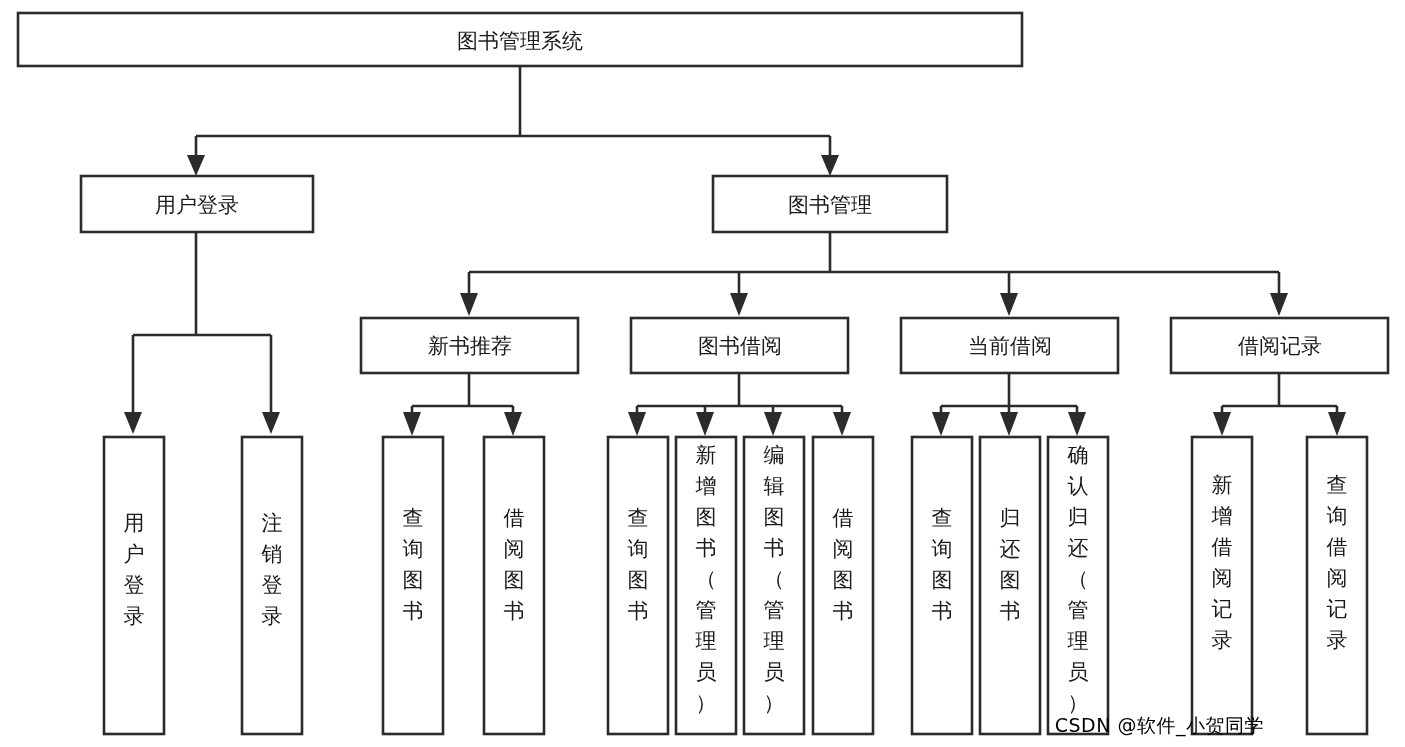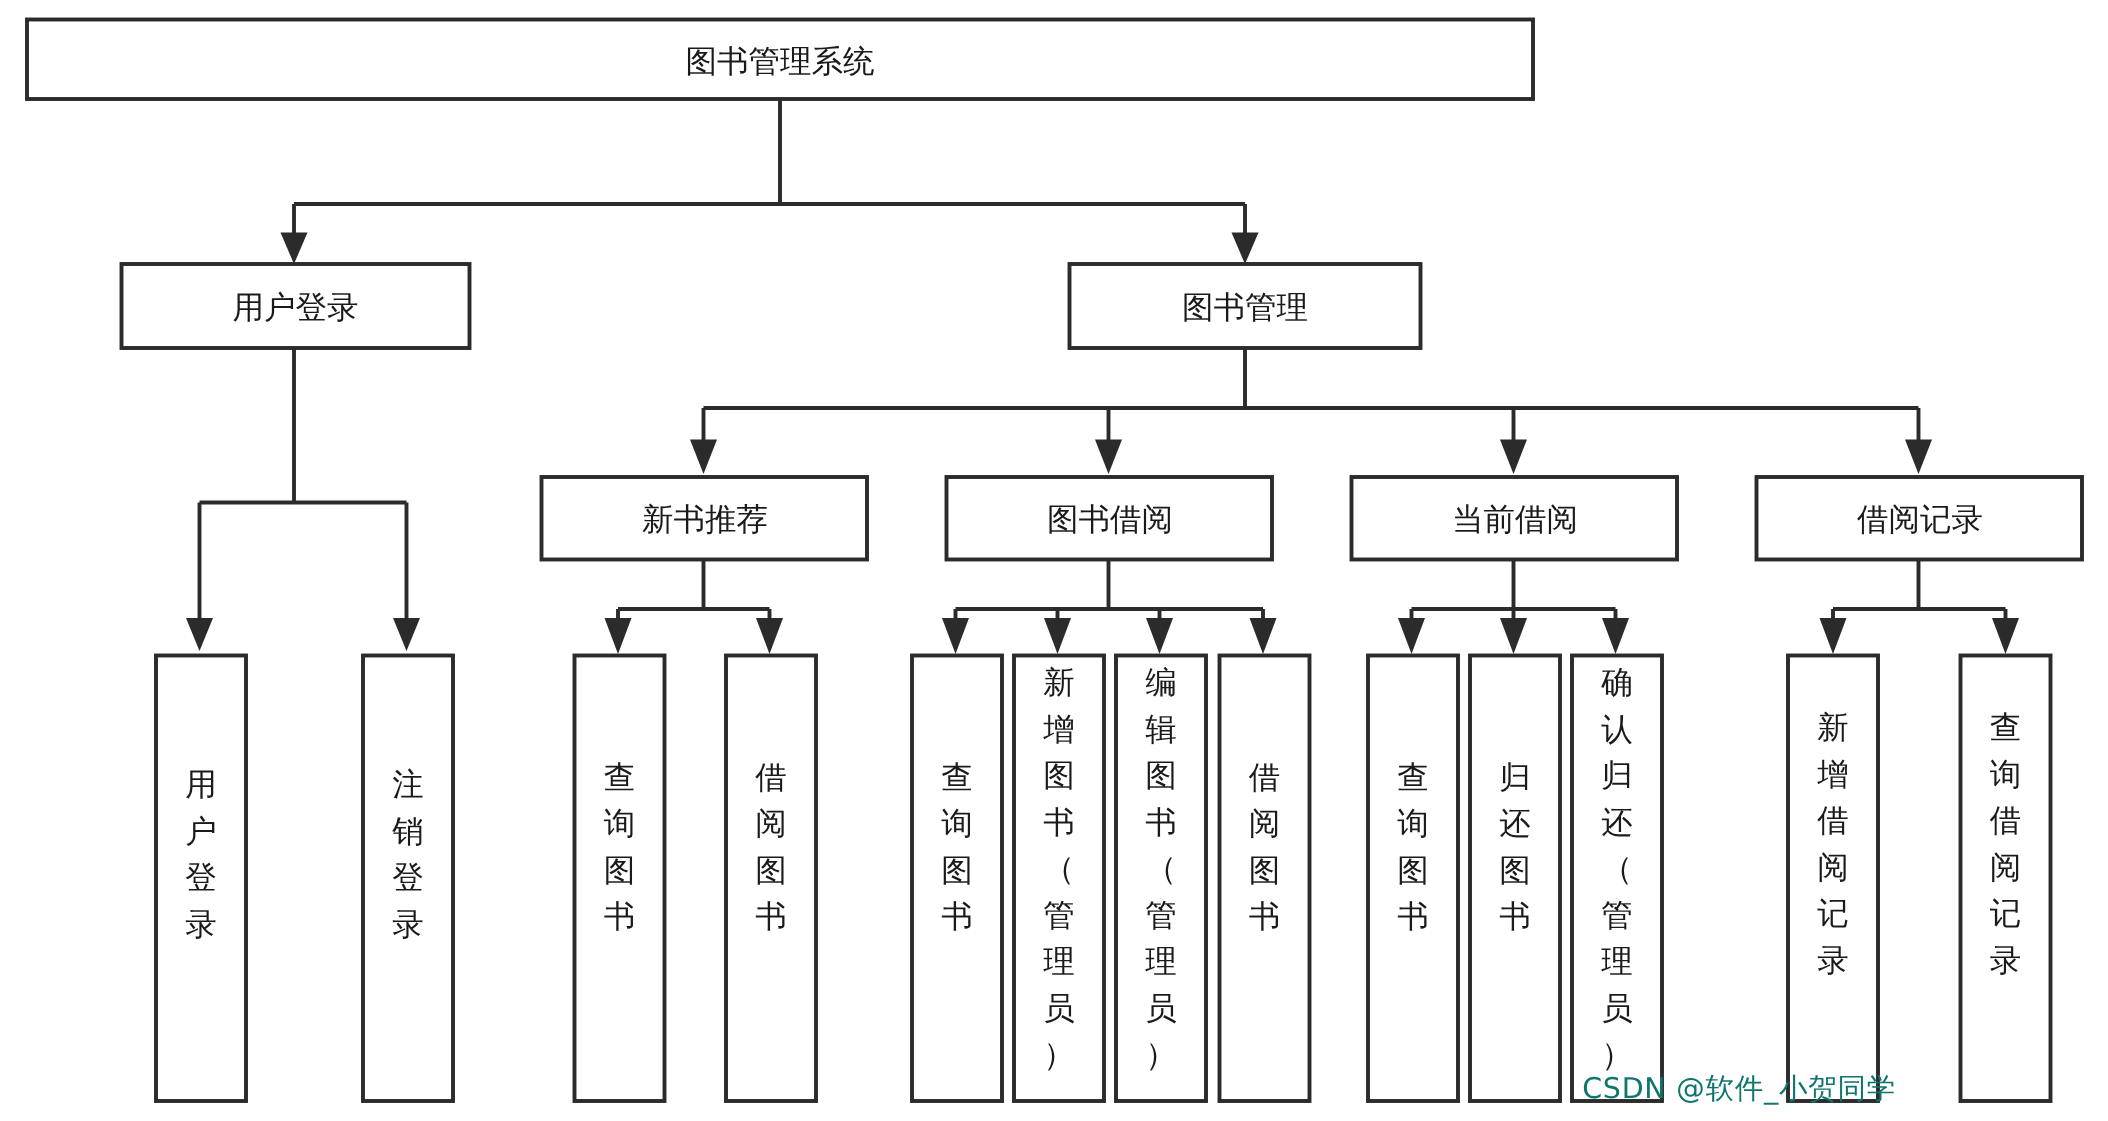--- a/index.html
+++ b/index.html
@@ -55,21 +55,21 @@
     font-size: 21px;
     fill: #1a1a1a;
     text-anchor: middle;
   }
   .watermark {
     position: absolute;
     right: 14px;
     bottom: 8px;
     font-family: "DejaVu Sans", "Liberation Sans", sans-serif;
     font-size: 19px;
-    color: #0f766e;
+    color: #000000;
     white-space: nowrap;
     letter-spacing: 0.5px;
     user-select: none;
   }
 </style>
 </head>
 <body>
 
 <div id="diagram-root">
 

